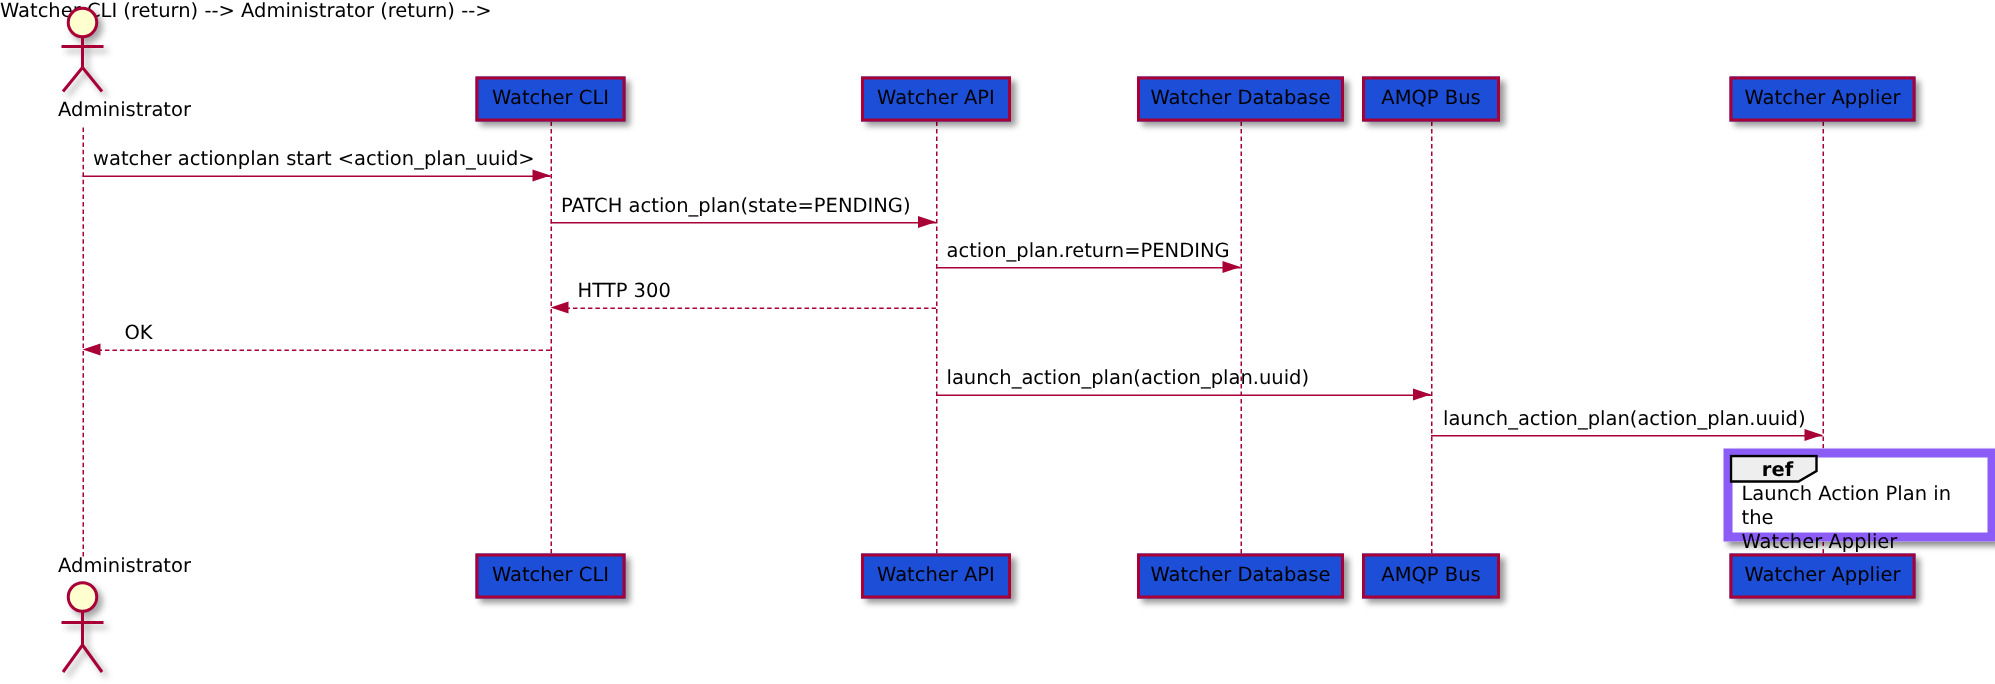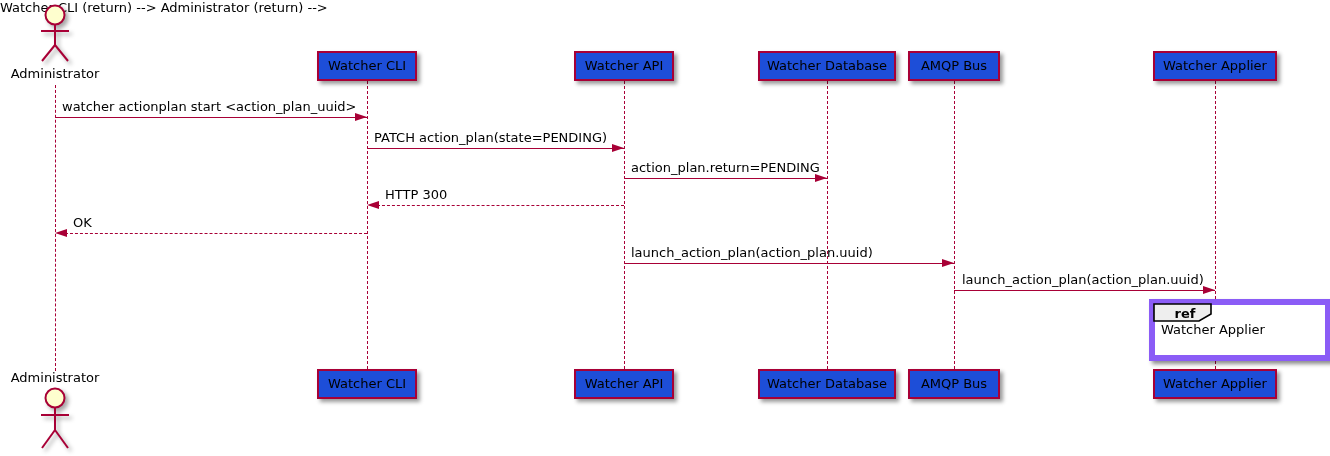--- a/index.html
+++ b/index.html
@@ -15,21 +15,21 @@
   }
   
   .pbox {
     position:absolute; height:26px; line-height:26px; text-align:center;
     background:#1d4ed8; border:2px solid #A80036;
     box-shadow:3px 3px 4px rgba(0,0,0,0.4);
     white-space:nowrap; z-index:3;
   }
   
   .actor-svg { position:absolute; z-index:3; filter:drop-shadow(3px 3px 2px rgba(0,0,0,0.35)); }
-  .actor-label { position:absolute; width:110px; text-align:center; height:16px; line-height:16px; z-index:3; }
+  .actor-label { position:absolute; width:110px; text-align:center; height:16px; line-height:16px; z-index:3;margin-left:28px; }
   
   .msg { position:absolute; z-index:2; }
   .msg-line { position:absolute; left:0; right:0; top:0; height:0; }
   .msg-line.solid  { border-top:1px solid #A80036; }
   .msg-line.dashed { border-top:1px dashed #A80036; }
   .arrowhead { position:absolute; width:0; height:0; top:-4px; }
   .arrowhead.right { right:0; border-top:4px solid transparent; border-bottom:4px solid transparent; border-left:12px solid #A80036; }
   .arrowhead.left  { left:0;  border-top:4px solid transparent; border-bottom:4px solid transparent; border-right:12px solid #A80036; }
   .msg-label { position:absolute; bottom:3px; white-space:nowrap; }
   
@@ -116,21 +116,21 @@
   <div class="msg" style="left:367px; top:205px; width:257px;">
     <div class="msg-line dashed" style="left:10px;"></div>
     <div class="arrowhead left"></div>
     <span class="msg-label" style="left:18px;">HTTP 300</span>
   </div>
 
    Administrator (return) --&gt;
   <div class="msg" style="left:55px; top:233px; width:312px;">
     <div class="msg-line dashed" style="left:10px;"></div>
     <div class="arrowhead left"></div>
-    <span class="msg-label" style="left:18px;margin-top:39px;">OK</span>
+    <span class="msg-label" style="left:28px;margin-top:39px;">OK</span>
   </div>
 
   
   <div class="msg" style="left:624px; top:263px; width:330px;">
     <div class="msg-line solid"></div>
     <div class="arrowhead right"></div>
     <span class="msg-label" style="left:7px;">launch_action_plan(action_plan.uuid)</span>
   </div>
 
   
@@ -140,17 +140,18 @@
     <span class="msg-label" style="left:8px;">launch_action_plan(action_plan.uuid)</span>
   </div>
 
   
   <div class="ref-box" style="left:1149px; top:299px; width:170px; height:50px;">
     <svg class="ref-header" width="60" height="20" viewBox="0 0 60 20">
       <path d="M1,1 H58 V11 L46,18 H1 Z" fill="#EEEEEE" stroke="#000000" stroke-width="1.6"></path>
     </svg>
     <div class="ref-header-label">ref</div>
     <div class="ref-body">
+      <div>Launch Action Plan in the</div>
       <div>Watcher Applier</div>
     </div>
   </div>
 
 </div>
 
 </body></html>

